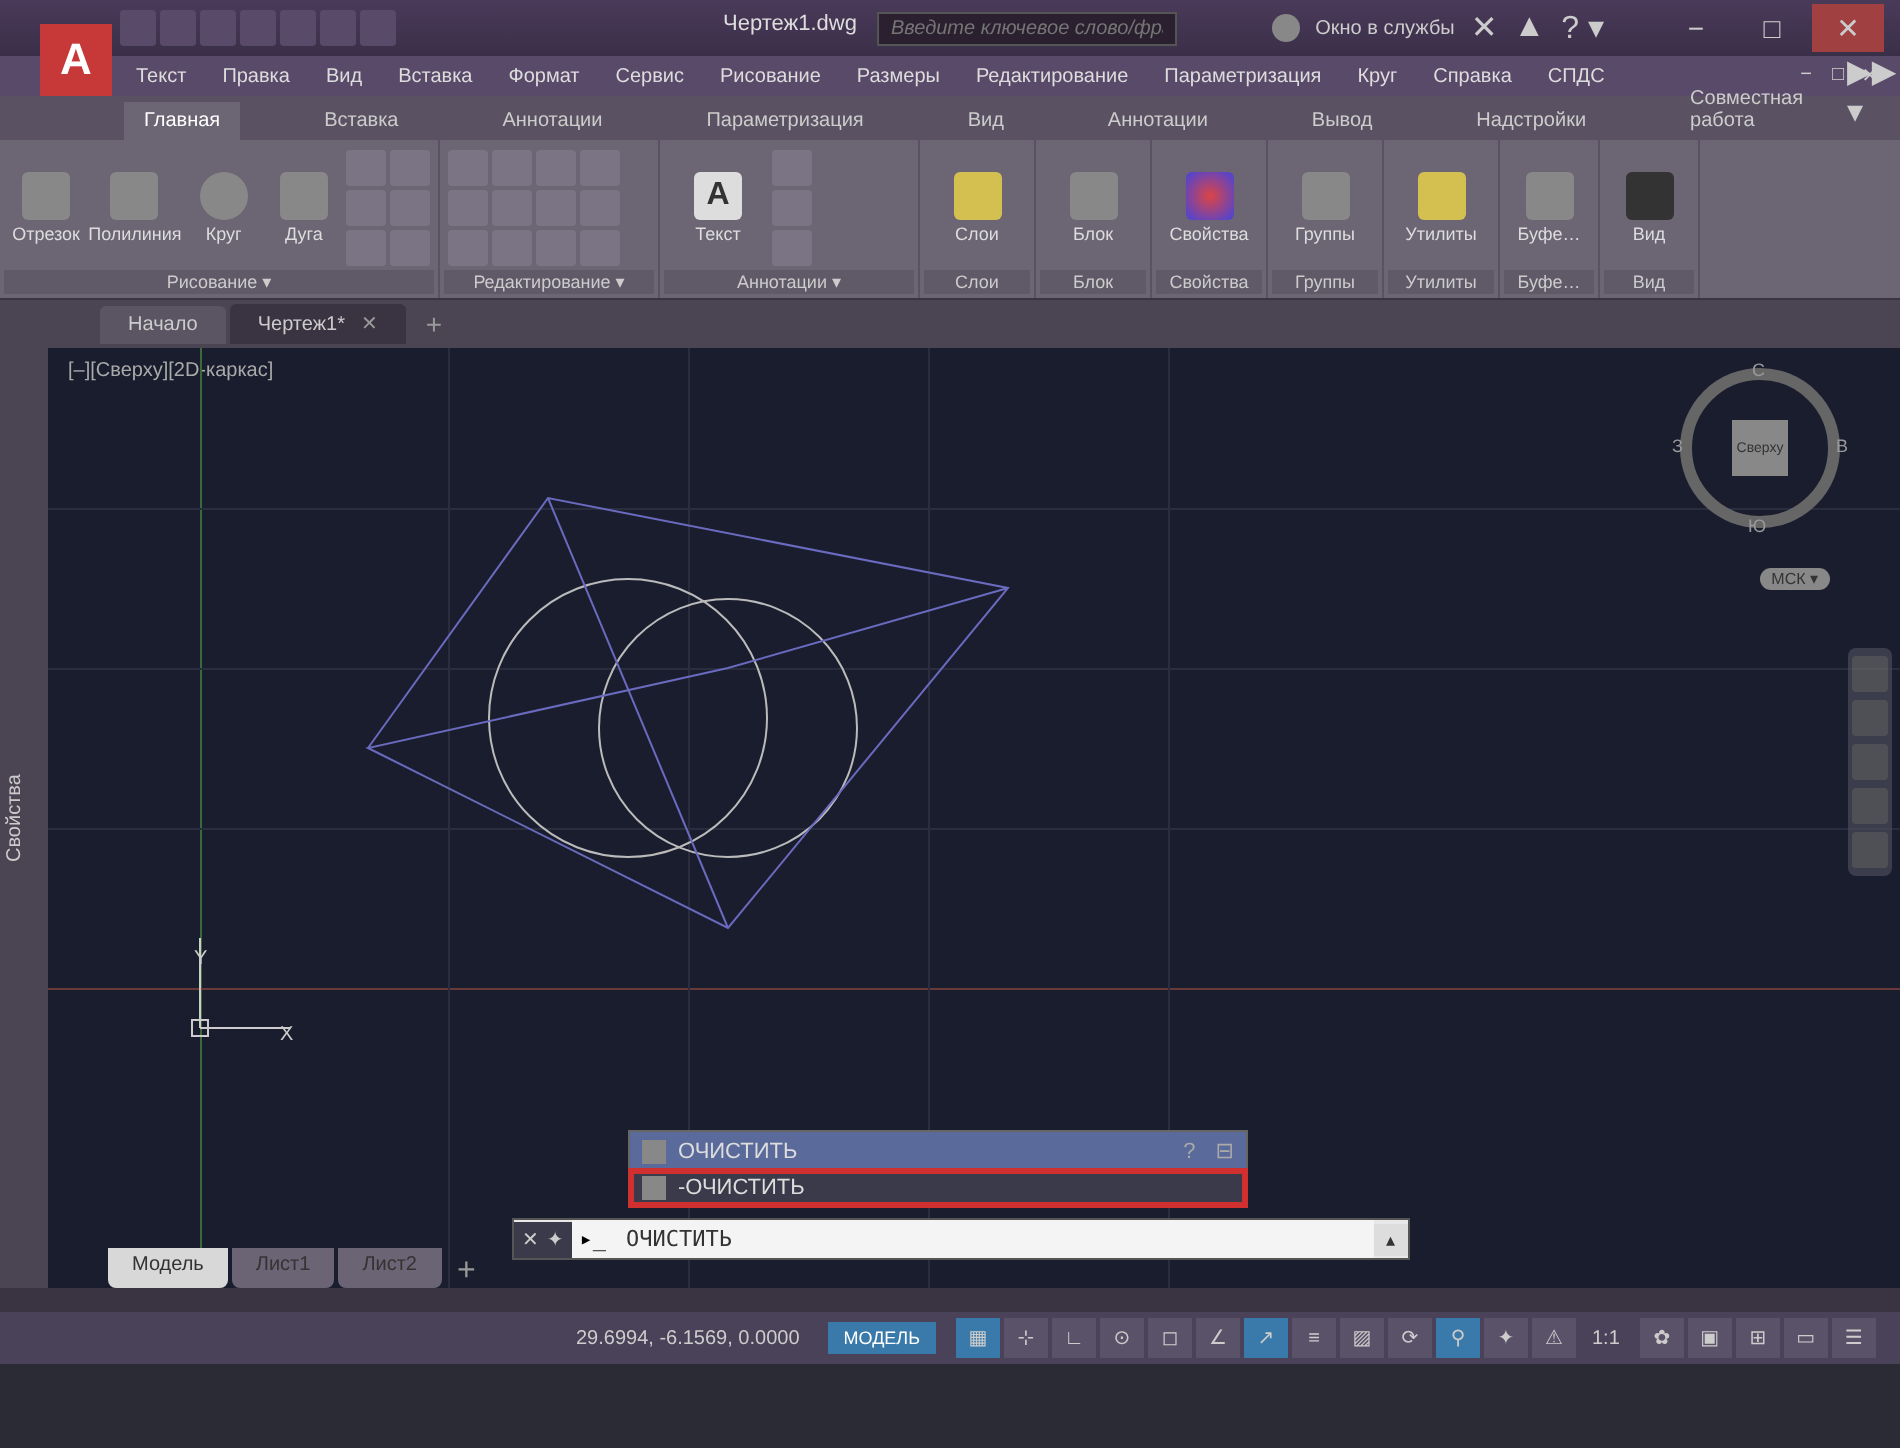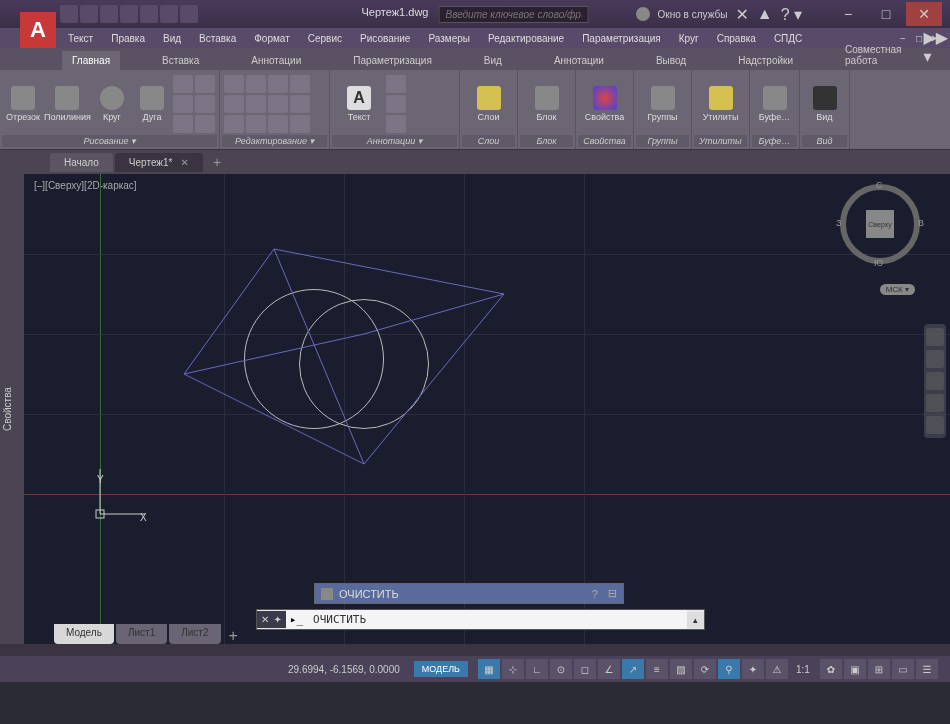--- a/index.html
+++ b/index.html
@@ -28,21 +28,21 @@
 
 .ribbon-tabs { height: 22px; background: #5a5262; display: flex; align-items: flex-end; padding-left: 30px; }
 .ribbon-tab { color: #ccc; font-size: 10px; padding: 4px 10px; cursor: pointer; margin-left: 32px; }
 .ribbon-tab.active { background: #6b6574; color: #fff; }
 .ribbon-tab-arrow { margin-left: auto; padding: 4px 12px; color: #ccc; }
 
 
 .ribbon { height: 80px; background: #6b6574; display: flex; border-bottom: 1px solid #3a3340; }
 .panel { border-right: 1px solid #5a5262; display: flex; flex-direction: column; padding: 2px; }
 .panel-body { flex: 1; display: flex; align-items: center; gap: 2px; padding: 2px; }
-.panel-title { text-align: center; color: #ccc; font-size: 9px; padding: 1px; background: #5f5968; font-style: italic; }
+.panel-title { text-align: center; color: #ccc; font-size: 9px; padding: 1px; background: #5f5968; }
 .big-btn { display: flex; flex-direction: column; align-items: center; justify-content: center; width: 50px; height: 58px; color: #ddd; font-size: 9px; gap: 2px; }
 .big-btn .icon { width: 24px; height: 24px; background: #888; border-radius: 3px; }
 .small-btn-grid { display: grid; grid-template-columns: repeat(3, 20px); grid-auto-rows: 18px; gap: 2px; }
 .small-btn { width: 20px; height: 18px; background: #7a7484; border-radius: 2px; }
 
 
 .doc-tabs { height: 24px; background: #4a4453; display: flex; align-items: center; padding-left: 50px; gap: 2px; }
 .doc-tab { background: #5a5463; color: #ccc; font-size: 10px; padding: 4px 14px; border-radius: 3px 3px 0 0; display: flex; align-items: center; gap: 8px; }
 .doc-tab.active { background: #3a3442; }
 .doc-tab .close-x { color: #999; font-size: 10px; }
@@ -370,20 +370,24 @@
       <div class="nav-btn"></div>
     </div>
 
     <div class="cmd-suggest">
       <div class="cmd-row sel">
         <span class="cmd-icon"></span>
         <span>ОЧИСТИТЬ</span>
         <span class="cmd-help">?</span>
         <span style="color:#aaa;margin-left:4px">⊟</span>
       </div>
+      <div class="cmd-row highlight">
+        <span class="cmd-icon"></span>
+        <span>-ОЧИСТИТЬ</span>
+      </div>
     </div>
 
     <div class="cmdline-wrap">
       <div class="cmdline-handle">
           <span>✕</span>
           <span>✦</span>
         </div>
       <span style="background:#f4f4f4;padding:3px 4px;font-size:11px;font-family:monospace">▸_</span>
       <input class="cmdline-input" value="ОЧИСТИТЬ" style="">
       <span class="cmdline-arrow">▴</span>

